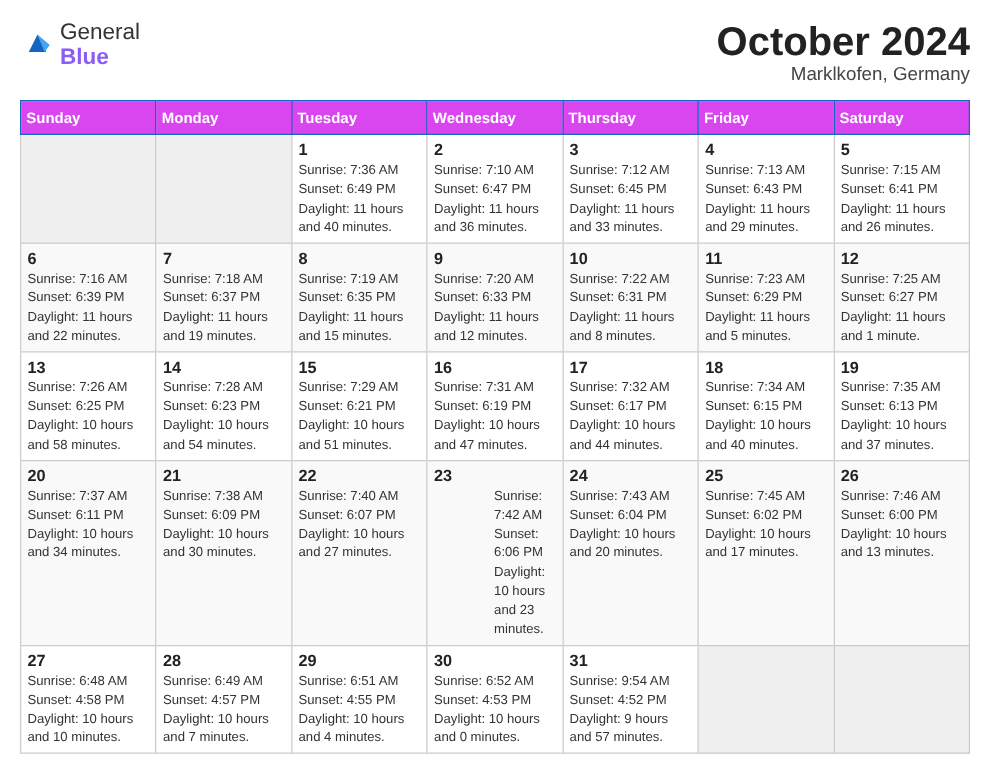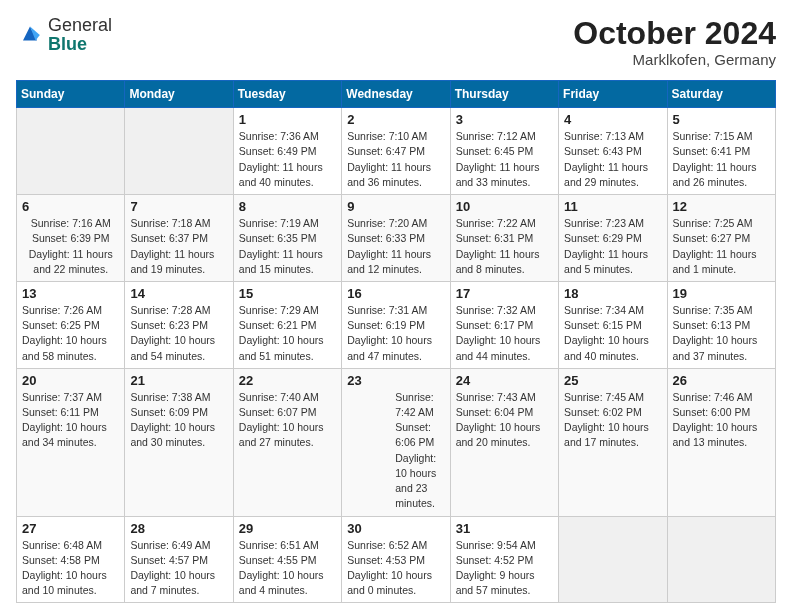--- a/index.html
+++ b/index.html
@@ -23,21 +23,21 @@
     }
     .logo-text-general {
       font-size: 18px;
       font-weight: normal;
       color: #333;
       line-height: 1;
     }
     .logo-text-blue {
       font-size: 18px;
       font-weight: bold;
-      color: #0f766e;
+      color: #8b5cf6;
       line-height: 1;
     }
     .logo-icon {
       width: 28px;
       height: 28px;
     }
     .title-block {
       text-align: right;
     }
     .month-year {
@@ -50,21 +50,21 @@
     .location {
       font-size: 15px;
       color: #444;
     }
     table {
       width: 100%;
       border-collapse: collapse;
       font-size: 11px;
     }
     thead tr th {
-      background-color: #0369a1;
+      background-color: #d946ef;
       color: #fff;
       padding: 6px 4px;
       text-align: left;
       font-size: 12px;
       font-weight: bold;
       border: 1px solid #1565c0;
     }
     tbody tr td {
       border: 1px solid #ccc;
       vertical-align: top;
@@ -155,21 +155,21 @@
         <td>
           <span class="day-num">5</span>
           <div class="day-info" style="white-space: pre-line;">Sunrise: 7:15 AM
 Sunset: 6:41 PM
 Daylight: 11 hours and 26 minutes.</div>
         </td>
       </tr>
       <tr>
         <td>
           <span class="day-num">6</span>
-          <div class="day-info" style="white-space: pre-line; text-align: center;">Sunrise: 7:16 AM
+          <div class="day-info" style="white-space: pre-line;">Sunrise: 7:16 AM
 Sunset: 6:39 PM
 Daylight: 11 hours and 22 minutes.</div>
         </td>
         <td>
           <span class="day-num">7</span>
           <div class="day-info" style="white-space: pre-line;">Sunrise: 7:18 AM
 Sunset: 6:37 PM
 Daylight: 11 hours and 19 minutes.</div>
         </td>
         <td>

